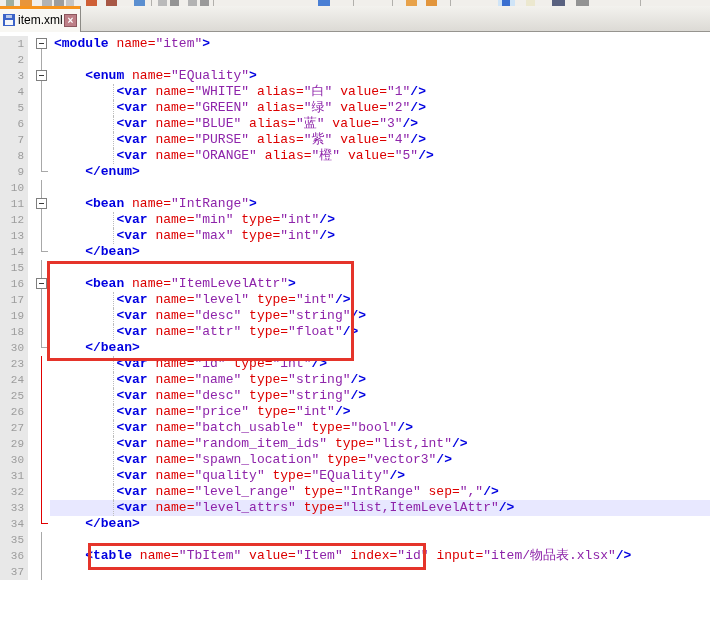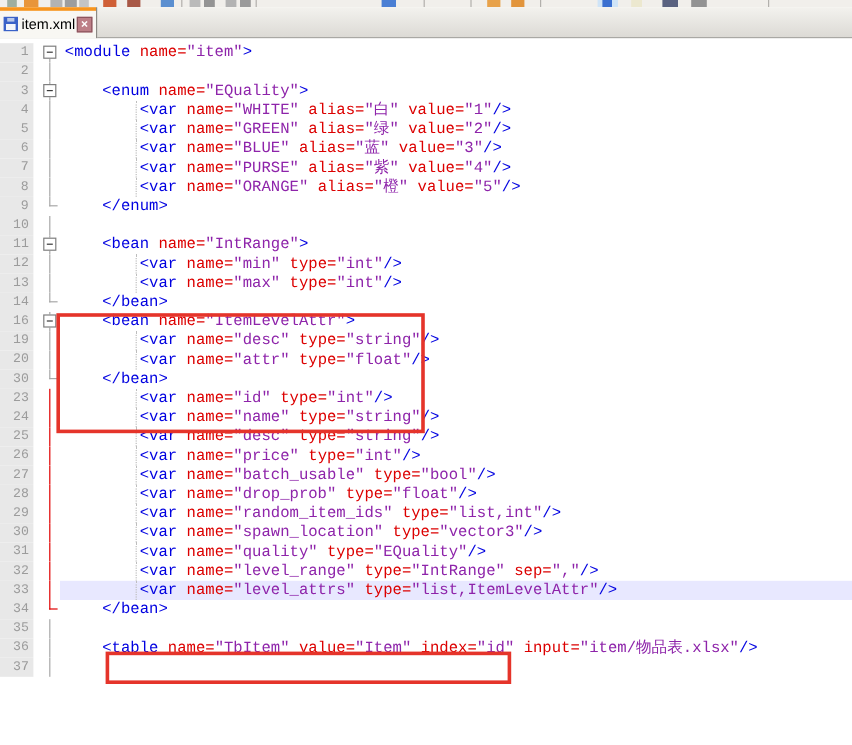--- a/index.html
+++ b/index.html
@@ -46,21 +46,21 @@
   .fbox { position:absolute; left:8px; top:2px; width:11px; height:11px; background:#fff;
           border:1px solid #7f7f7f; cursor:pointer; }
   .minus{ position:absolute; left:2px; top:4px; width:5px; height:1px; background:#3a3a3a; }
   .r.vl, .r.tick { background:#e00000; }
   .fbox.r { border-color:#e00000; }
   .minus.r { background:#e00000; }
 
   .guide { position:absolute; left:63px; top:0; bottom:0; width:0; border-left:1px dotted #bdbdbd; }
 
   
-  .tk-t { color:#0000e0; }
+  .tk-t { color:#0000e0;font-weight:bold; }
   .tk-a { color:#dc0000; }
   .tk-v { color:#8e24aa; }
   .tk-p { color:#000000; }
 
   
   .ann { position:absolute; border:3px solid #e5342a; z-index:9; pointer-events:none; }
 </style>
 </head>
 <body>
 
@@ -209,39 +209,53 @@
         </div>
         <div class="row">
           <div class="num">14</div>
           <div class="fold">
             <div class="vl vt"></div>
             <div class="tick"></div>
           </div>
           <div class="code"><span class="tk-p">    </span><span class="tk-t">&lt;/bean&gt;</span></div>
         </div>
         <div class="row">
+          <div class="num">15</div>
+          <div class="fold">
+            <div class="vl"></div>
+          </div>
+          <div class="code"></div>
+        </div>
+        <div class="row">
           <div class="num">16</div>
           <div class="fold">
             <div class="vl vt"></div>
             <div class="vl vb"></div>
             <div class="fbox">
               <div class="minus"></div>
             </div>
           </div>
           <div class="code"><span class="tk-p">    </span><span class="tk-t">&lt;bean</span><span class="tk-p"> </span><span class="tk-a">name=</span><span class="tk-v">"ItemLevelAttr"</span><span class="tk-t">&gt;</span></div>
         </div>
         <div class="row">
+          <div class="num">17</div>
+          <div class="fold">
+            <div class="vl"></div>
+          </div>
+          <div class="code"><div class="guide"></div><span class="tk-p">        </span><span class="tk-t">&lt;var</span><span class="tk-p"> </span><span class="tk-a">name=</span><span class="tk-v">"level"</span><span class="tk-p"> </span><span class="tk-a">type=</span><span class="tk-v">"int"</span><span class="tk-t">/&gt;</span></div>
+        </div>
+        <div class="row">
           <div class="num">19</div>
           <div class="fold">
             <div class="vl"></div>
           </div>
           <div class="code"><div class="guide"></div><span class="tk-p">        </span><span class="tk-t">&lt;var</span><span class="tk-p"> </span><span class="tk-a">name=</span><span class="tk-v">"desc"</span><span class="tk-p"> </span><span class="tk-a">type=</span><span class="tk-v">"string"</span><span class="tk-t">/&gt;</span></div>
         </div>
         <div class="row">
-          <div class="num">20</div>
+          <div class="num">18</div>
           <div class="fold">
             <div class="vl"></div>
           </div>
           <div class="code"><div class="guide"></div><span class="tk-p">        </span><span class="tk-t">&lt;var</span><span class="tk-p"> </span><span class="tk-a">name=</span><span class="tk-v">"attr"</span><span class="tk-p"> </span><span class="tk-a">type=</span><span class="tk-v">"float"</span><span class="tk-t">/&gt;</span></div>
         </div>
         <div class="row">
           <div class="num">30</div>
           <div class="fold">
             <div class="vl vt"></div>
             <div class="tick"></div>
@@ -275,27 +289,20 @@
             <div class="vl r"></div>
           </div>
           <div class="code"><div class="guide"></div><span class="tk-p">        </span><span class="tk-t">&lt;var</span><span class="tk-p"> </span><span class="tk-a">name=</span><span class="tk-v">"price"</span><span class="tk-p"> </span><span class="tk-a">type=</span><span class="tk-v">"int"</span><span class="tk-t">/&gt;</span></div>
         </div>
         <div class="row">
           <div class="num">27</div>
           <div class="fold">
             <div class="vl r"></div>
           </div>
           <div class="code"><div class="guide"></div><span class="tk-p">        </span><span class="tk-t">&lt;var</span><span class="tk-p"> </span><span class="tk-a">name=</span><span class="tk-v">"batch_usable"</span><span class="tk-p"> </span><span class="tk-a">type=</span><span class="tk-v">"bool"</span><span class="tk-t">/&gt;</span></div>
-        </div>
-        <div class="row">
-          <div class="num">28</div>
-          <div class="fold">
-            <div class="vl r"></div>
-          </div>
-          <div class="code"><div class="guide"></div><span class="tk-p">        </span><span class="tk-t">&lt;var</span><span class="tk-p"> </span><span class="tk-a">name=</span><span class="tk-v">"drop_prob"</span><span class="tk-p"> </span><span class="tk-a">type=</span><span class="tk-v">"float"</span><span class="tk-t">/&gt;</span></div>
         </div>
         <div class="row">
           <div class="num">29</div>
           <div class="fold">
             <div class="vl r"></div>
           </div>
           <div class="code"><div class="guide"></div><span class="tk-p">        </span><span class="tk-t">&lt;var</span><span class="tk-p"> </span><span class="tk-a">name=</span><span class="tk-v">"random_item_ids"</span><span class="tk-p"> </span><span class="tk-a">type=</span><span class="tk-v">"list,int"</span><span class="tk-t">/&gt;</span></div>
         </div>
         <div class="row">
           <div class="num">30</div>

